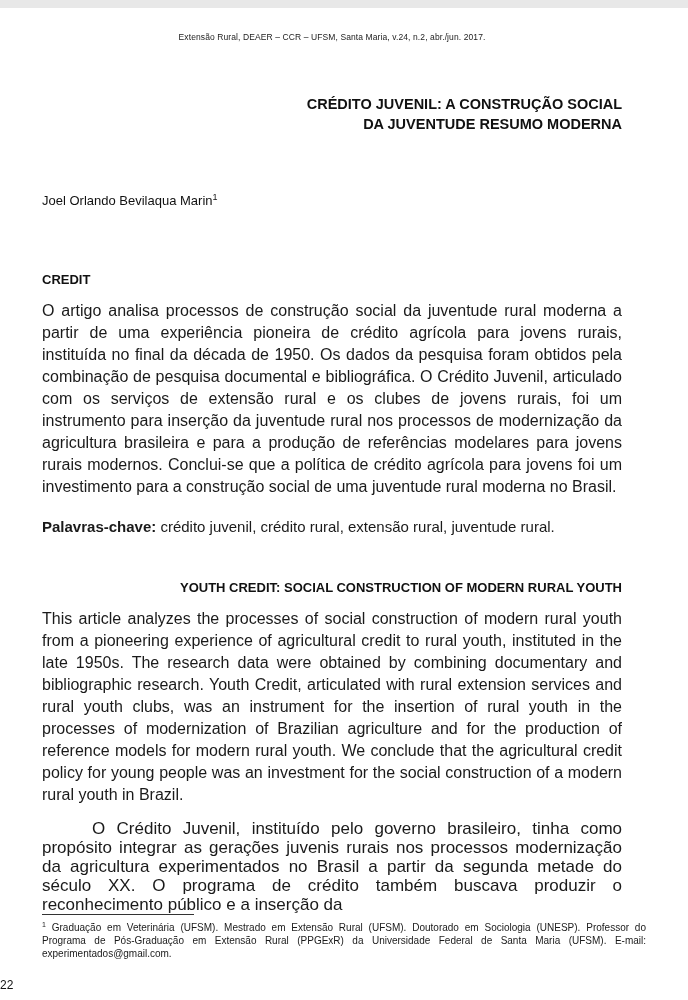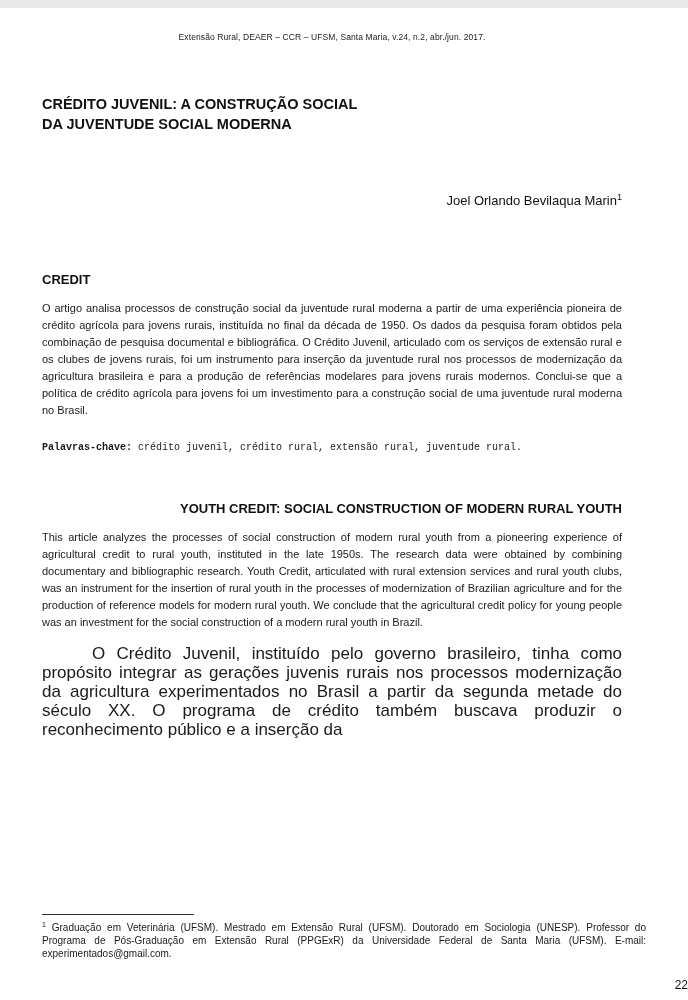--- a/index.html
+++ b/index.html
@@ -16,52 +16,50 @@
     overflow: hidden;
   }
   .journal-header {
     text-align: center;
     font-size: 8.5px;
     letter-spacing: 0.1px;
     color: #222;
   }
   .paper-title {
     margin-top: 52px;
-    text-align: left;
+    text-align: right;
     font-size: 14.5px;
     font-weight: bold;
     line-height: 20px;
     color: #111;
   }
   .author-line {
     margin-top: 58px;
-    text-align: right;
     font-size: 13px;
     color: #111;
   }
   .author-line sup { font-size: 9px; }
   .section-heading {
     font-size: 13px;
     font-weight: bold;
     color: #111;
   }
   .h-resumo { margin-top: 64px; }
   .body-par {
     margin-top: 13px;
-    font-size: 11px;
-    line-height: 17px;
+    font-size: 16px;
+    line-height: 22px;
     text-align: justify;
     color: #1a1a1a;
   }
   .kw-par {
     margin-top: 21px;
-    font-size: 10px;
+    font-size: 15px;
     line-height: 16.6px;
     text-align: justify;
-    font-family: Liberation Mono, monospace;
   }
   .kw-par b { font-weight: bold; }
   .english-title {
     margin-top: 44px;
     text-align: right;
     font-size: 13px;
     font-weight: bold;
     color: #111;
   }
   .h-abstract { margin-top: 44px; }
@@ -90,35 +88,35 @@
     line-height: 12.5px;
     text-align: justify;
     color: #1a1a1a;
   }
   .footnote-text sup { font-size: 7px; }
   .page-number {
     position: absolute;
     bottom: 16px;
     left: 0;
     right: 0;
-    text-align: right;
+    text-align: left;
     font-size: 12px;
     color: #111;
   }
 </style>
 </head>
 <body>
 
 <div class="page">
 
   <div class="journal-header">Extensão Rural, DEAER – CCR – UFSM, Santa Maria, v.24, n.2, abr./jun. 2017.</div>
 
   <div class="paper-title">
     <div>CRÉDITO JUVENIL: A CONSTRUÇÃO SOCIAL</div>
-    <div>DA JUVENTUDE SOCIAL MODERNA</div>
+    <div>DA JUVENTUDE RESUMO MODERNA</div>
   </div>
 
   <div class="author-line"><span>Joel Orlando Bevilaqua Marin</span><sup>1</sup></div>
 
   <div class="section-heading h-resumo">CREDIT</div>
 
   <p class="body-par">O artigo analisa processos de construção social da juventude rural moderna a partir de uma experiência pioneira de crédito agrícola para jovens rurais, instituída no final da década de 1950. Os dados da pesquisa foram obtidos pela combinação de pesquisa documental e bibliográfica. O Crédito Juvenil, articulado com os serviços de extensão rural e os clubes de jovens rurais, foi um instrumento para inserção da juventude rural nos processos de modernização da agricultura brasileira e para a produção de referências modelares para jovens rurais modernos. Conclui-se que a política de crédito agrícola para jovens foi um investimento para a construção social de uma juventude rural moderna no Brasil.</p>
 
   <p class="kw-par"><b>Palavras-chave:</b><span> crédito juvenil, crédito rural, extensão rural, juventude rural.</span></p>
 

